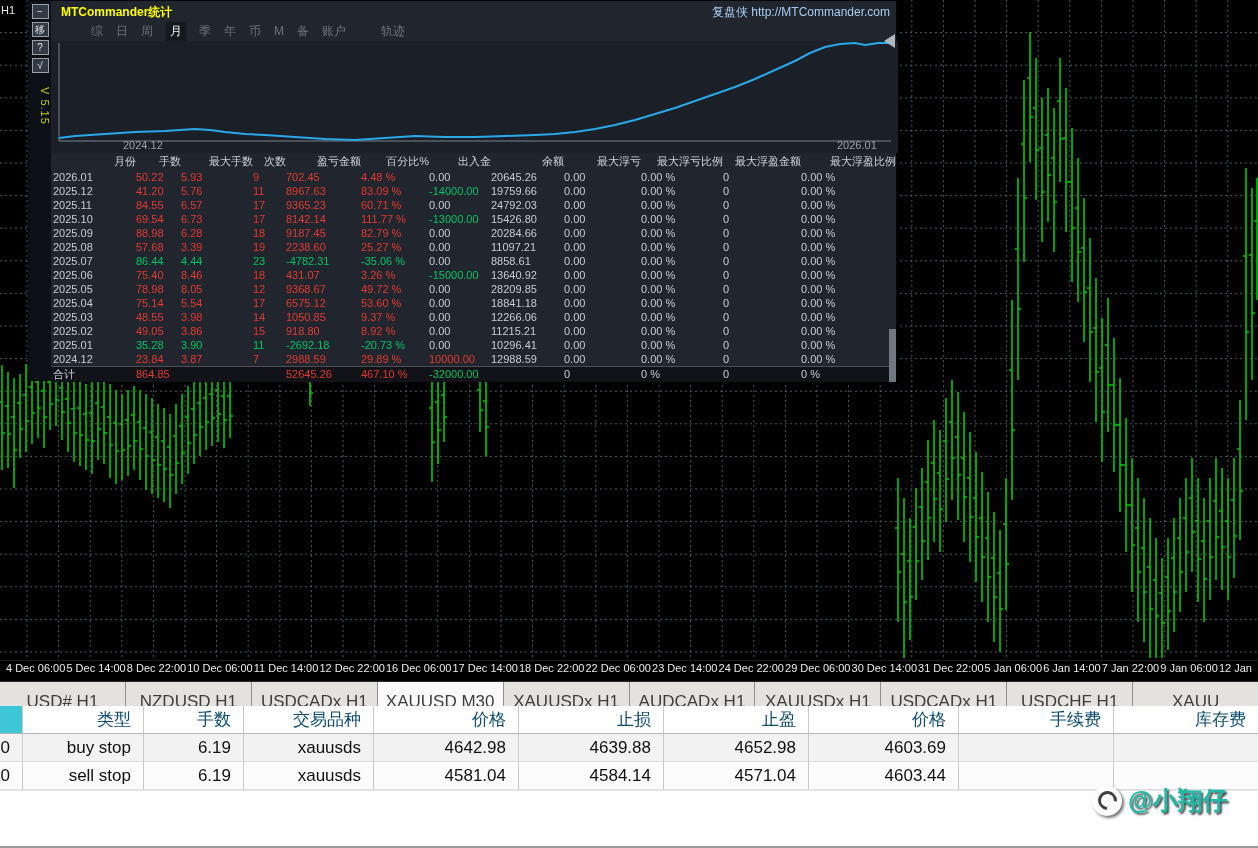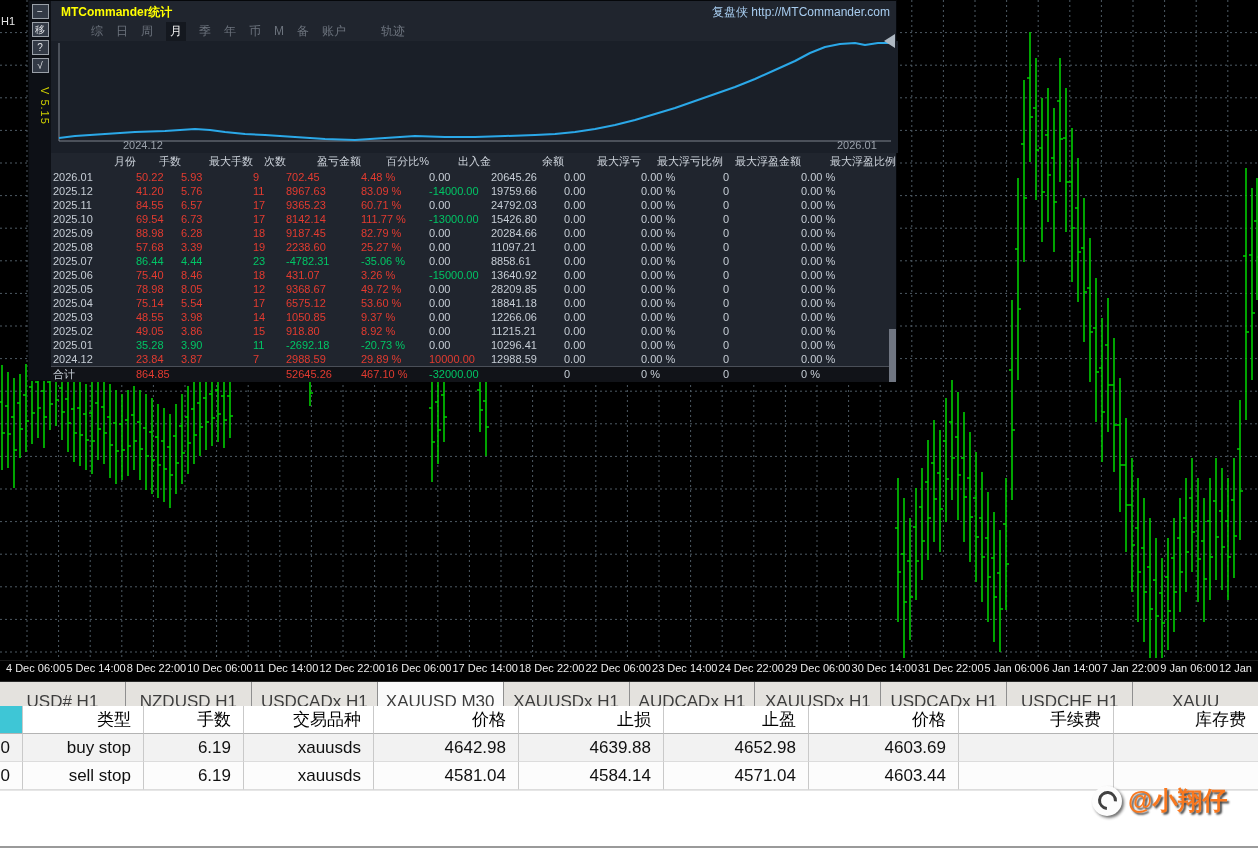--- a/index.html
+++ b/index.html
@@ -1,20 +1,20 @@
 <!DOCTYPE html>
 <html><head>
 <meta charset="utf-8">
 <style>
   html,body{margin:0;padding:0;background:#000;}
   .screen{position:relative;width:1258px;height:848px;overflow:hidden;background:#000;
           font-family:"Liberation Sans","DejaVu Sans",sans-serif;}
   
   #bg{position:absolute;left:0;top:0;}
-  #h1-label{position:absolute;left:1px;top:15px;color:#e8e8e8;font-size:11px;}
+  #h1-label{position:absolute;left:1px;top:4px;color:#e8e8e8;font-size:11px;}
   .price-arrow{position:absolute;left:884px;top:34px;width:0;height:0;z-index:6;
     border-top:7px solid transparent;border-bottom:7px solid transparent;border-right:11px solid #aeb8c2;}
   
   .panel{position:absolute;left:28px;top:0;width:869px;height:381px;background:#20252e;z-index:5;
          border:1px solid #05070a;box-sizing:border-box;}
   .strip{position:absolute;left:0;top:0;width:22px;height:100%;background:#0d1016;}
   .sbtn{width:17px;height:15px;margin:3px auto 0 auto;background:#333a46;border:1px solid #9aa0a8;
         color:#e4e6ea;font-size:10px;line-height:13px;text-align:center;box-sizing:border-box;cursor:pointer;}
   .version{margin-top:14px;color:#cfd000;font-size:11px;writing-mode:vertical-rl;text-align:center;width:22px;letter-spacing:1px;}
   .panel-main{position:absolute;left:22px;top:0;right:0;bottom:0;}
@@ -49,35 +49,35 @@
        white-space:nowrap;overflow:hidden;cursor:pointer;}
   .tab + .tab{border-left:1px solid #8f8f8f;}
   .tab.sel{background:#fafafa;}
   
   .orders{position:absolute;left:0;top:706px;width:1258px;height:142px;background:#fff;z-index:4;}
   .orow{display:grid;grid-template-columns:22px 121px 100px 130px 145px 145px 145px 150px 155px 145px;}
   .ocell{height:28px;line-height:28px;text-align:right;padding-right:12px;font-size:17px;color:#101010;
          border-left:1px solid #c9c9c9;border-bottom:1px solid #dcdcdc;box-sizing:border-box;
          white-space:nowrap;overflow:hidden;}
   .orow .ocell:first-child{border-left:none;}
-  .orow.ohead .ocell{color:#000000;border-bottom:1px solid #b4b4b4;}
+  .orow.ohead .ocell{color:#0c4a6e;border-bottom:1px solid #b4b4b4;}
   .c0head{background:#3ec6d6;}
   .balance-row{height:29px;line-height:29px;background:#c2c2c2;color:#000;font-size:18px;font-weight:bold;
                padding-left:2px;border-bottom:1px solid #b0b0b0;}
   .orow.r0 .ocell{background:#f2f2f2;}
   .orow.r1 .ocell{background:#fcfcfc;}
   .filler{height:27px;border-top:1px solid #e6e6e6;background:#fff;}
   .screen-bottom{position:absolute;left:0;bottom:0;width:100%;height:2px;background:#9a9a9a;z-index:7;}
   
   .watermark{position:absolute;left:1092px;top:784px;display:flex;align-items:center;gap:6px;z-index:8;opacity:0.96;}
   .wlogo{width:30px;height:30px;border-radius:50%;background:#fdfdfd;box-shadow:2px 2px 3px rgba(70,70,70,0.8);
          display:flex;align-items:center;justify-content:center;}
   .wcurl{width:13px;height:13px;border:3px solid #3a3a3a;border-radius:50%;border-bottom-color:transparent;
          transform:rotate(-40deg);}
-  .wtext{color:#f97316;font-size:25px;font-weight:bold;text-shadow:2px 2px 2px rgba(55,55,55,0.95);}
+  .wtext{color:#14b8a6;font-size:25px;font-weight:bold;text-shadow:2px 2px 2px rgba(55,55,55,0.95);}
 </style>
 </head>
 <body>
 
 <div class="screen">
 
   <svg id="bg" width="1258" height="660" xmlns="http://www.w3.org/2000/svg">
       <line x1="27" y1="0" x2="27" y2="660" stroke="#4e5a64" stroke-width="1" stroke-dasharray="2,3"></line>
       <line x1="58.6" y1="0" x2="58.6" y2="660" stroke="#4e5a64" stroke-width="1" stroke-dasharray="2,3"></line>
       <line x1="90.2" y1="0" x2="90.2" y2="660" stroke="#4e5a64" stroke-width="1" stroke-dasharray="2,3"></line>

